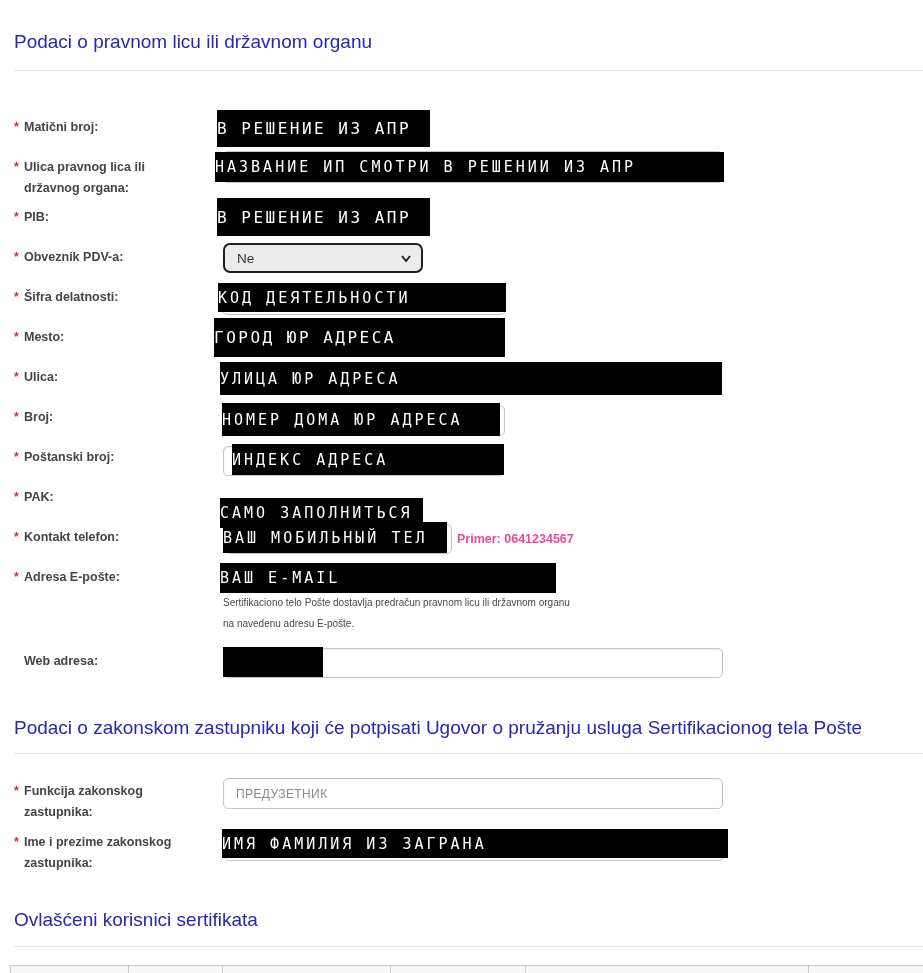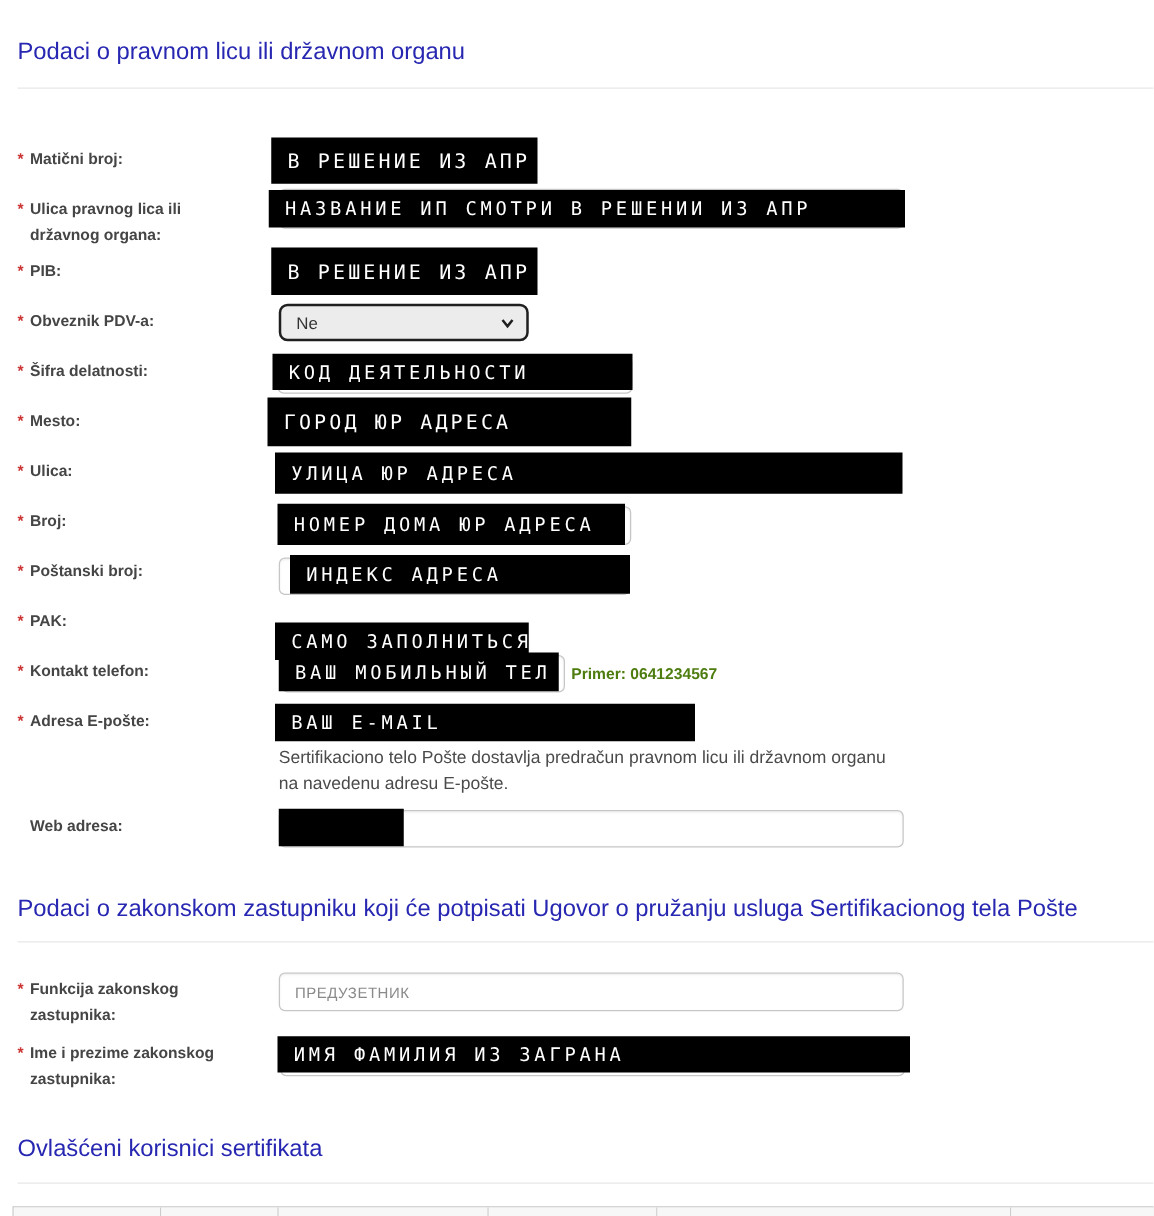--- a/index.html
+++ b/index.html
@@ -4,30 +4,30 @@
 <style>
   html,body{margin:0;padding:0;background:#fff;}
   #page{position:relative;width:923px;height:973px;overflow:hidden;background:#ffffff;
         font-family:"Liberation Sans", sans-serif;}
   .sect{position:absolute;left:14px;font-size:19px;font-weight:400;color:#2727b2;white-space:nowrap;}
   .hr{position:absolute;left:14px;right:0;height:1px;background:#e7e7e7;}
   .lbl{position:absolute;left:24px;width:158px;font-size:12.5px;font-weight:bold;color:#454545;line-height:21px;}
   .req{position:absolute;left:-10px;top:0;color:#cc3333;font-weight:bold;}
   .blackbox{position:absolute;background:#000;color:#fff;box-sizing:border-box;
             font-family:"DejaVu Sans Mono", monospace;font-size:15px;letter-spacing:3px;
-            display:flex;align-items:center;padding-left:13px;white-space:nowrap;overflow:hidden;}
+            display:flex;align-items:center;white-space:nowrap;overflow:hidden;}
   .blackbox.big{font-size:16px;letter-spacing:2.5px;}
   .input{position:absolute;background:#fff;border:1px solid #c6c6c6;border-radius:5px;
          box-sizing:border-box;box-shadow:inset 0 1px 2px rgba(0,0,0,0.07);}
   .selectbox{position:absolute;background:#ececec;border:2px solid #1f1f1f;border-radius:7px;
              box-sizing:border-box;display:flex;align-items:center;justify-content:space-between;
              padding:0 9px 0 12px;font-size:13.5px;color:#333;}
   .chev{width:12px;height:12px;display:block;}
-  .note{position:absolute;font-size:12.5px;font-weight:bold;color:#4d7c0f;white-space:nowrap;}
-  .help{position:absolute;font-size:14px;color:#4a4a4a;white-space:nowrap;}
+  .note{position:absolute;font-size:12.5px;font-weight:bold;color:#ec4899;white-space:nowrap;}
+  .help{position:absolute;font-size:10px;color:#4a4a4a;white-space:nowrap;}
   .grayval{position:absolute;font-size:12px;color:#8a8a8a;letter-spacing:0.4px;white-space:nowrap;}
   .tbl{position:absolute;left:10px;top:965px;width:914px;height:14px;display:flex;
        border:1px solid #c9c9c9;background:#f7f7f7;box-sizing:border-box;}
   .tbl .cell{height:100%;border-right:1px solid #ccc;background:#f7f7f7;box-sizing:border-box;}
 </style>
 </head>
 <body>
 
 <div id="page">
 

